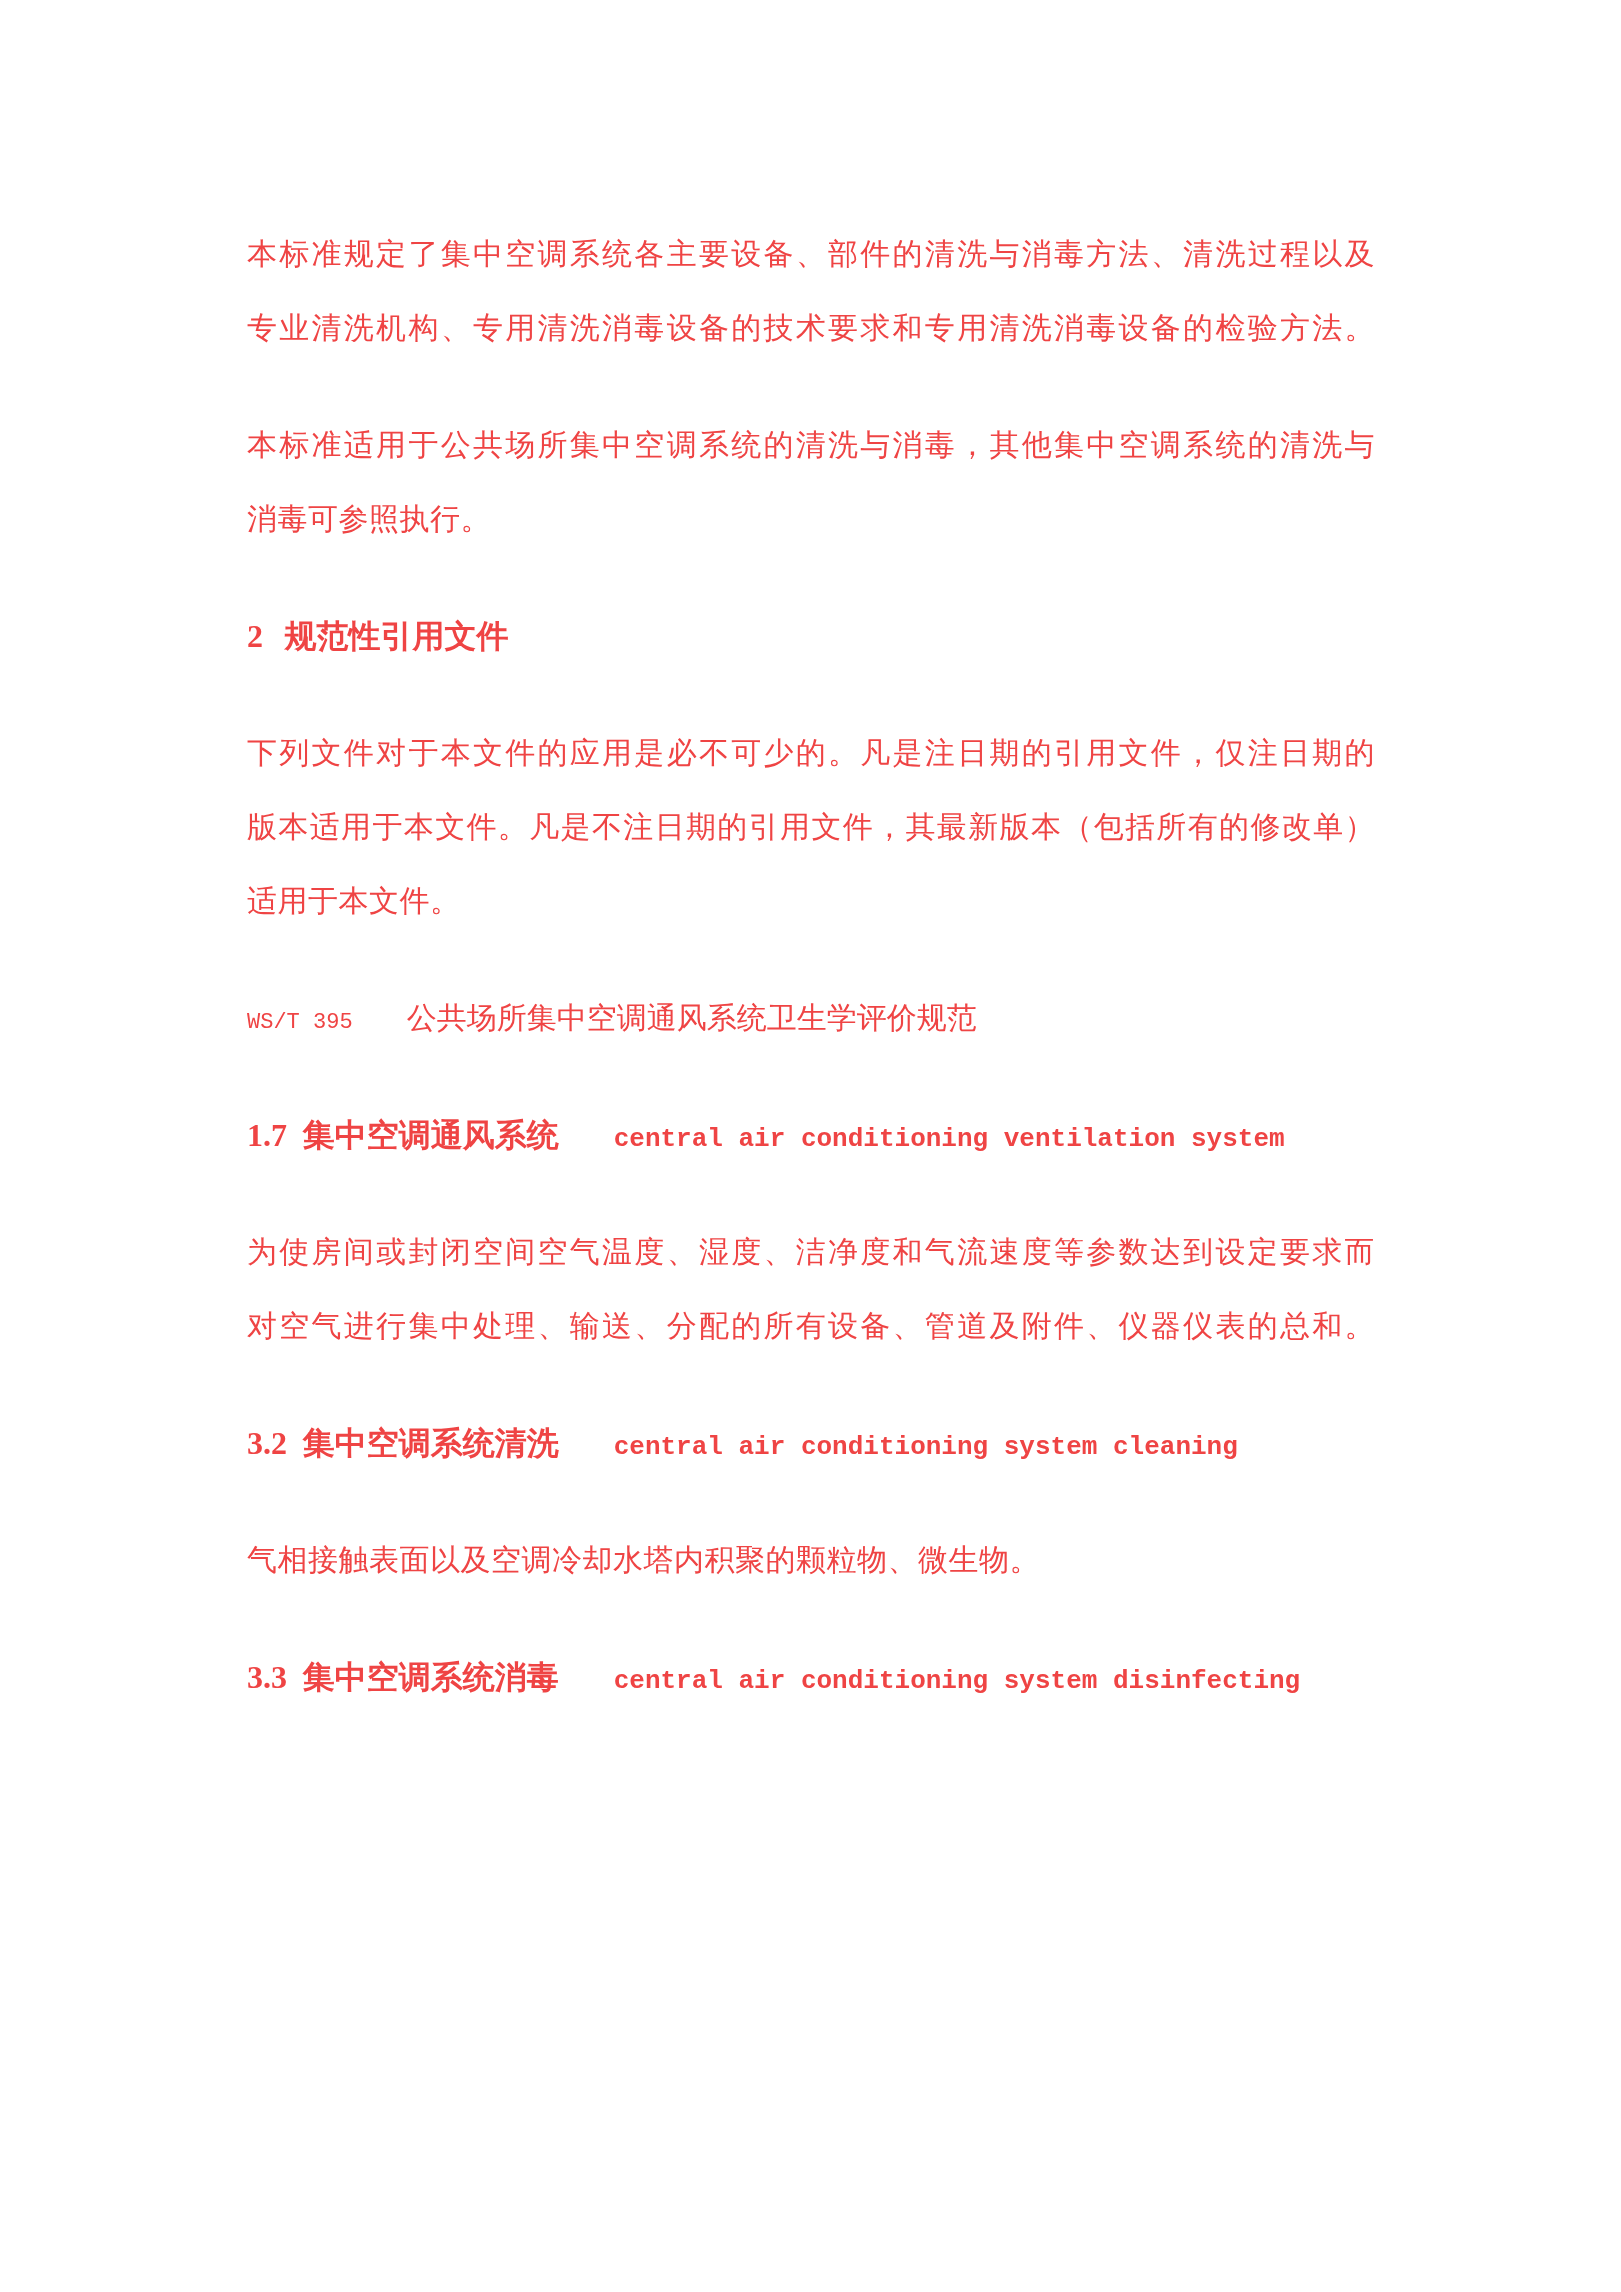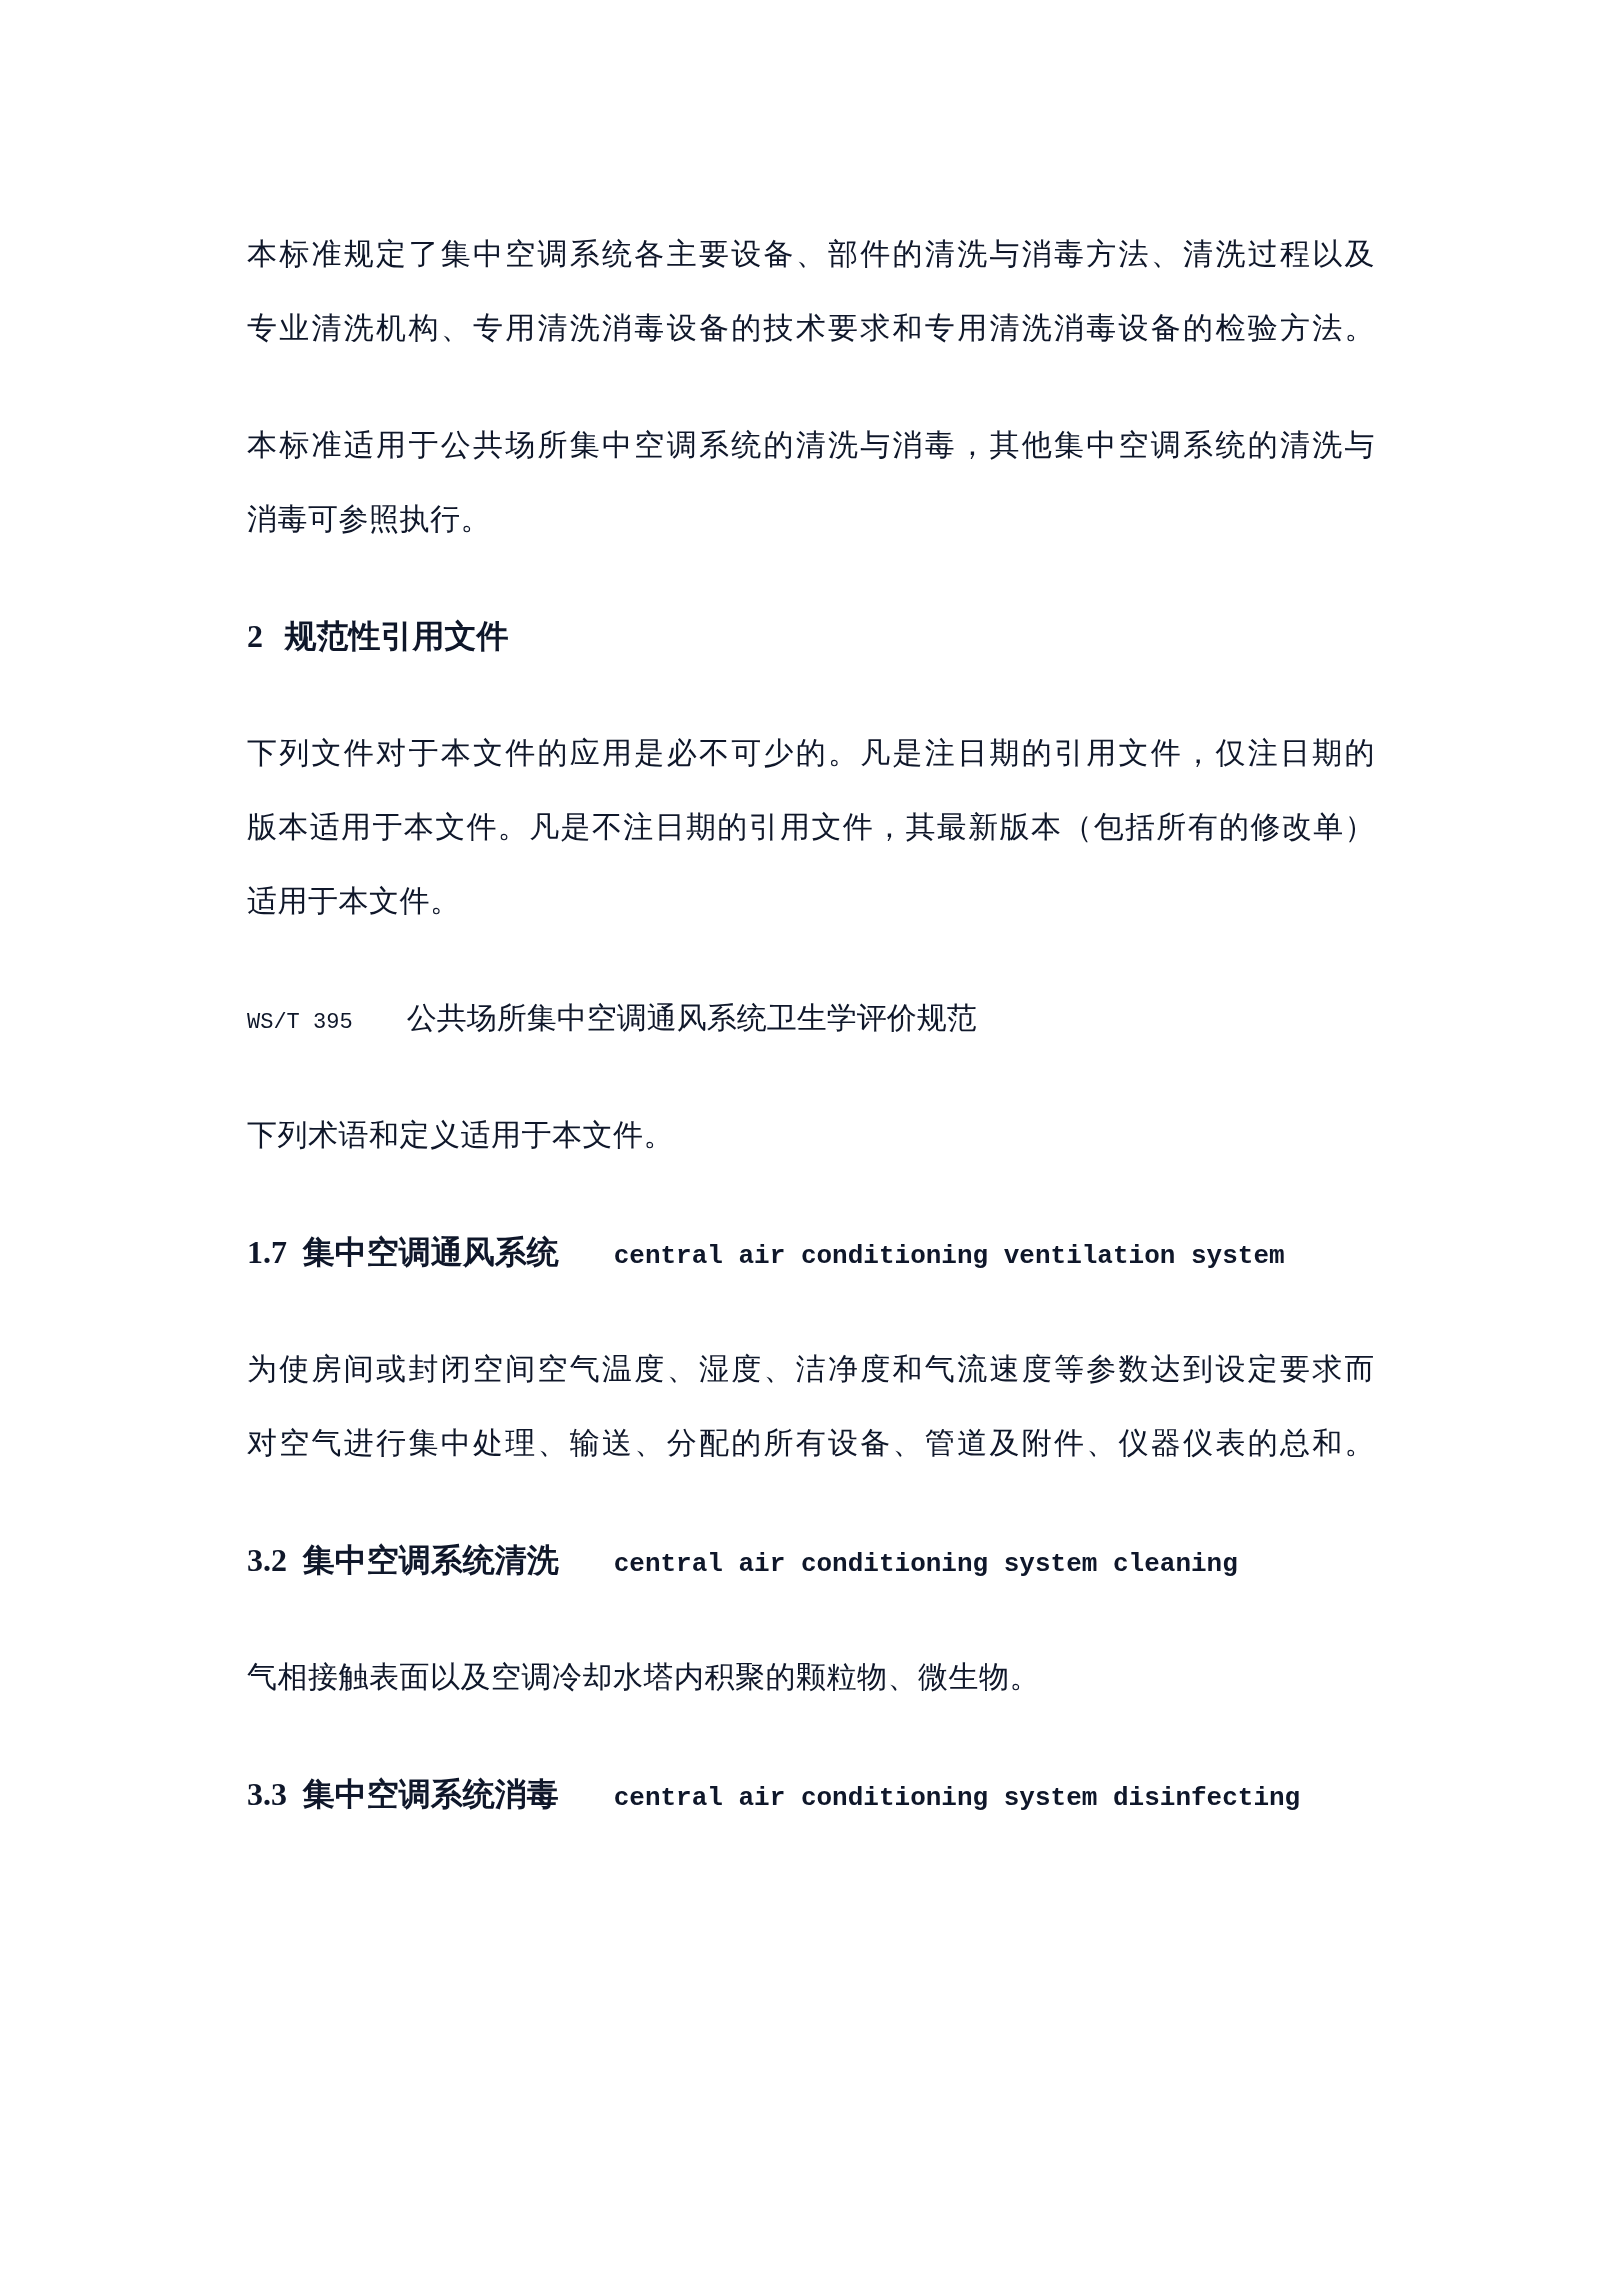--- a/index.html
+++ b/index.html
@@ -7,21 +7,21 @@
     padding: 0;
     background: #e8e8e8;
   }
   .page {
     position: relative;
     width: 1621px;
     height: 2293px;
     background: #ffffff;
     margin: 0 auto;
     overflow: hidden;
-    color: #0f172a;
+    color: #ef4444;
     font-family: "Liberation Serif", "DejaVu Serif", serif;
   }
   .content {
     position: absolute;
     left: 247px;
     top: 217px;
     width: 1128px;
   }
   .block { margin: 0; }
   .block + .block { margin-top: 43px; }
@@ -94,23 +94,20 @@
       <div class="line fill">下列文件对于本文件的应用是必不可少的。凡是注日期的引用文件，仅注日期的</div>
       <div class="line fill">版本适用于本文件。凡是不注日期的引用文件，其最新版本（包括所有的修改单）</div>
       <div class="line">适用于本文件。</div>
     </div>
 
     <div class="block ref">
       <span class="code">WS/T 395</span><span class="rtitle">公共场所集中空调通风系统卫生学评价规范</span>
     </div>
 
 
-    <div class="block">
-      <div class="line">下列术语和定义适用于本文件。</div>
-    </div>
 
     <div class="block heading term">
       <span class="num">1.7</span><span class="zh">集中空调通风系统</span><span class="en">central air conditioning ventilation system</span>
     </div>
 
     <div class="block">
       <div class="line fill">为使房间或封闭空间空气温度、湿度、洁净度和气流速度等参数达到设定要求而</div>
       <div class="line fill">对空气进行集中处理、输送、分配的所有设备、管道及附件、仪器仪表的总和。</div>
     </div>
 

